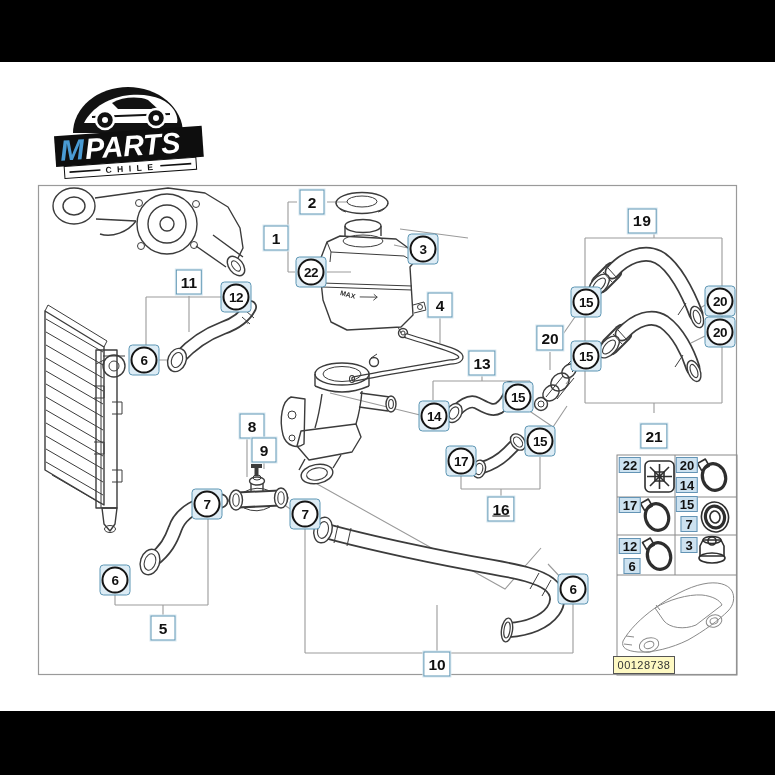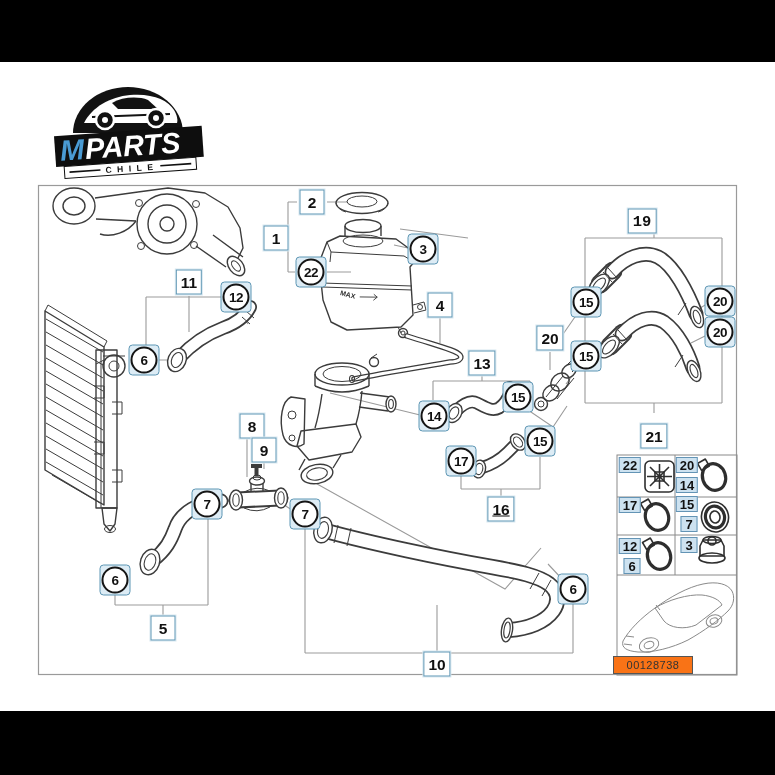--- a/index.html
+++ b/index.html
@@ -9,21 +9,21 @@
   #bar-top{top:0;height:62px;}
   #bar-bottom{top:711px;height:64px;}
   svg.layer{position:absolute;left:0;top:0;}
   
   .co{position:absolute;transform:translate(-50%,-50%);display:flex;align-items:center;justify-content:center;box-sizing:border-box;z-index:5;cursor:pointer;}
   .co.box{background:#fff;border:1.4px solid #5d96b4;box-shadow:0 0 0 1px #d7e7f0;min-width:25px;height:25px;padding:0 4px;font-weight:bold;font-size:15.5px;color:#111;}
   .co.circle{width:31px;height:31px;background:#ddecf5;border:1.1px solid #5d96b4;border-radius:4px;}
   .co.circle .ring{width:27px;height:27px;border:2.3px solid #151515;border-radius:50%;background:#fff;display:flex;align-items:center;justify-content:center;font-weight:bold;font-size:13.5px;color:#111;box-sizing:border-box;letter-spacing:-0.5px;}
   
   .lg{position:absolute;transform:translate(-50%,-50%);background:#cde2f0;border:1.1px solid #6394b5;padding:0 3px;height:16px;min-width:17px;display:flex;align-items:center;justify-content:center;font-weight:bold;font-size:13px;color:#111;box-sizing:border-box;z-index:5;cursor:pointer;}
-  #pn{position:absolute;left:613px;top:656px;width:80px;height:18px;border:1px solid #555;color:#333;font-size:11px;display:flex;align-items:center;justify-content:center;letter-spacing:.5px;background:#f97316;box-sizing:border-box;z-index:4;}
+  #pn{position:absolute;left:613px;top:656px;width:62px;height:18px;border:1px solid #555;color:#333;font-size:11px;display:flex;align-items:center;justify-content:center;letter-spacing:.5px;background:#fef9c3;box-sizing:border-box;z-index:4;}
   
   .ld{stroke:#9b9b9b;stroke-width:1.1;fill:none;}
   .p{stroke:#3c3c3c;fill:none;stroke-width:1.4;stroke-linejoin:round;}
   .pt{stroke:#3c3c3c;fill:none;stroke-width:1;stroke-linejoin:round;}
   .pe{fill:#fff;stroke:#3c3c3c;stroke-width:1.4;}
   .pi{fill:none;stroke:#3c3c3c;stroke-width:1.1;}
   .hO{stroke:#3c3c3c;fill:none;stroke-linecap:round;}
   .hI{stroke:#fff;fill:none;stroke-linecap:round;}
   .lgl{stroke:#8a8a8a;stroke-width:1;fill:none;}
   .ic{stroke:#2e2e2e;fill:none;stroke-width:1.6;stroke-linejoin:round;}

